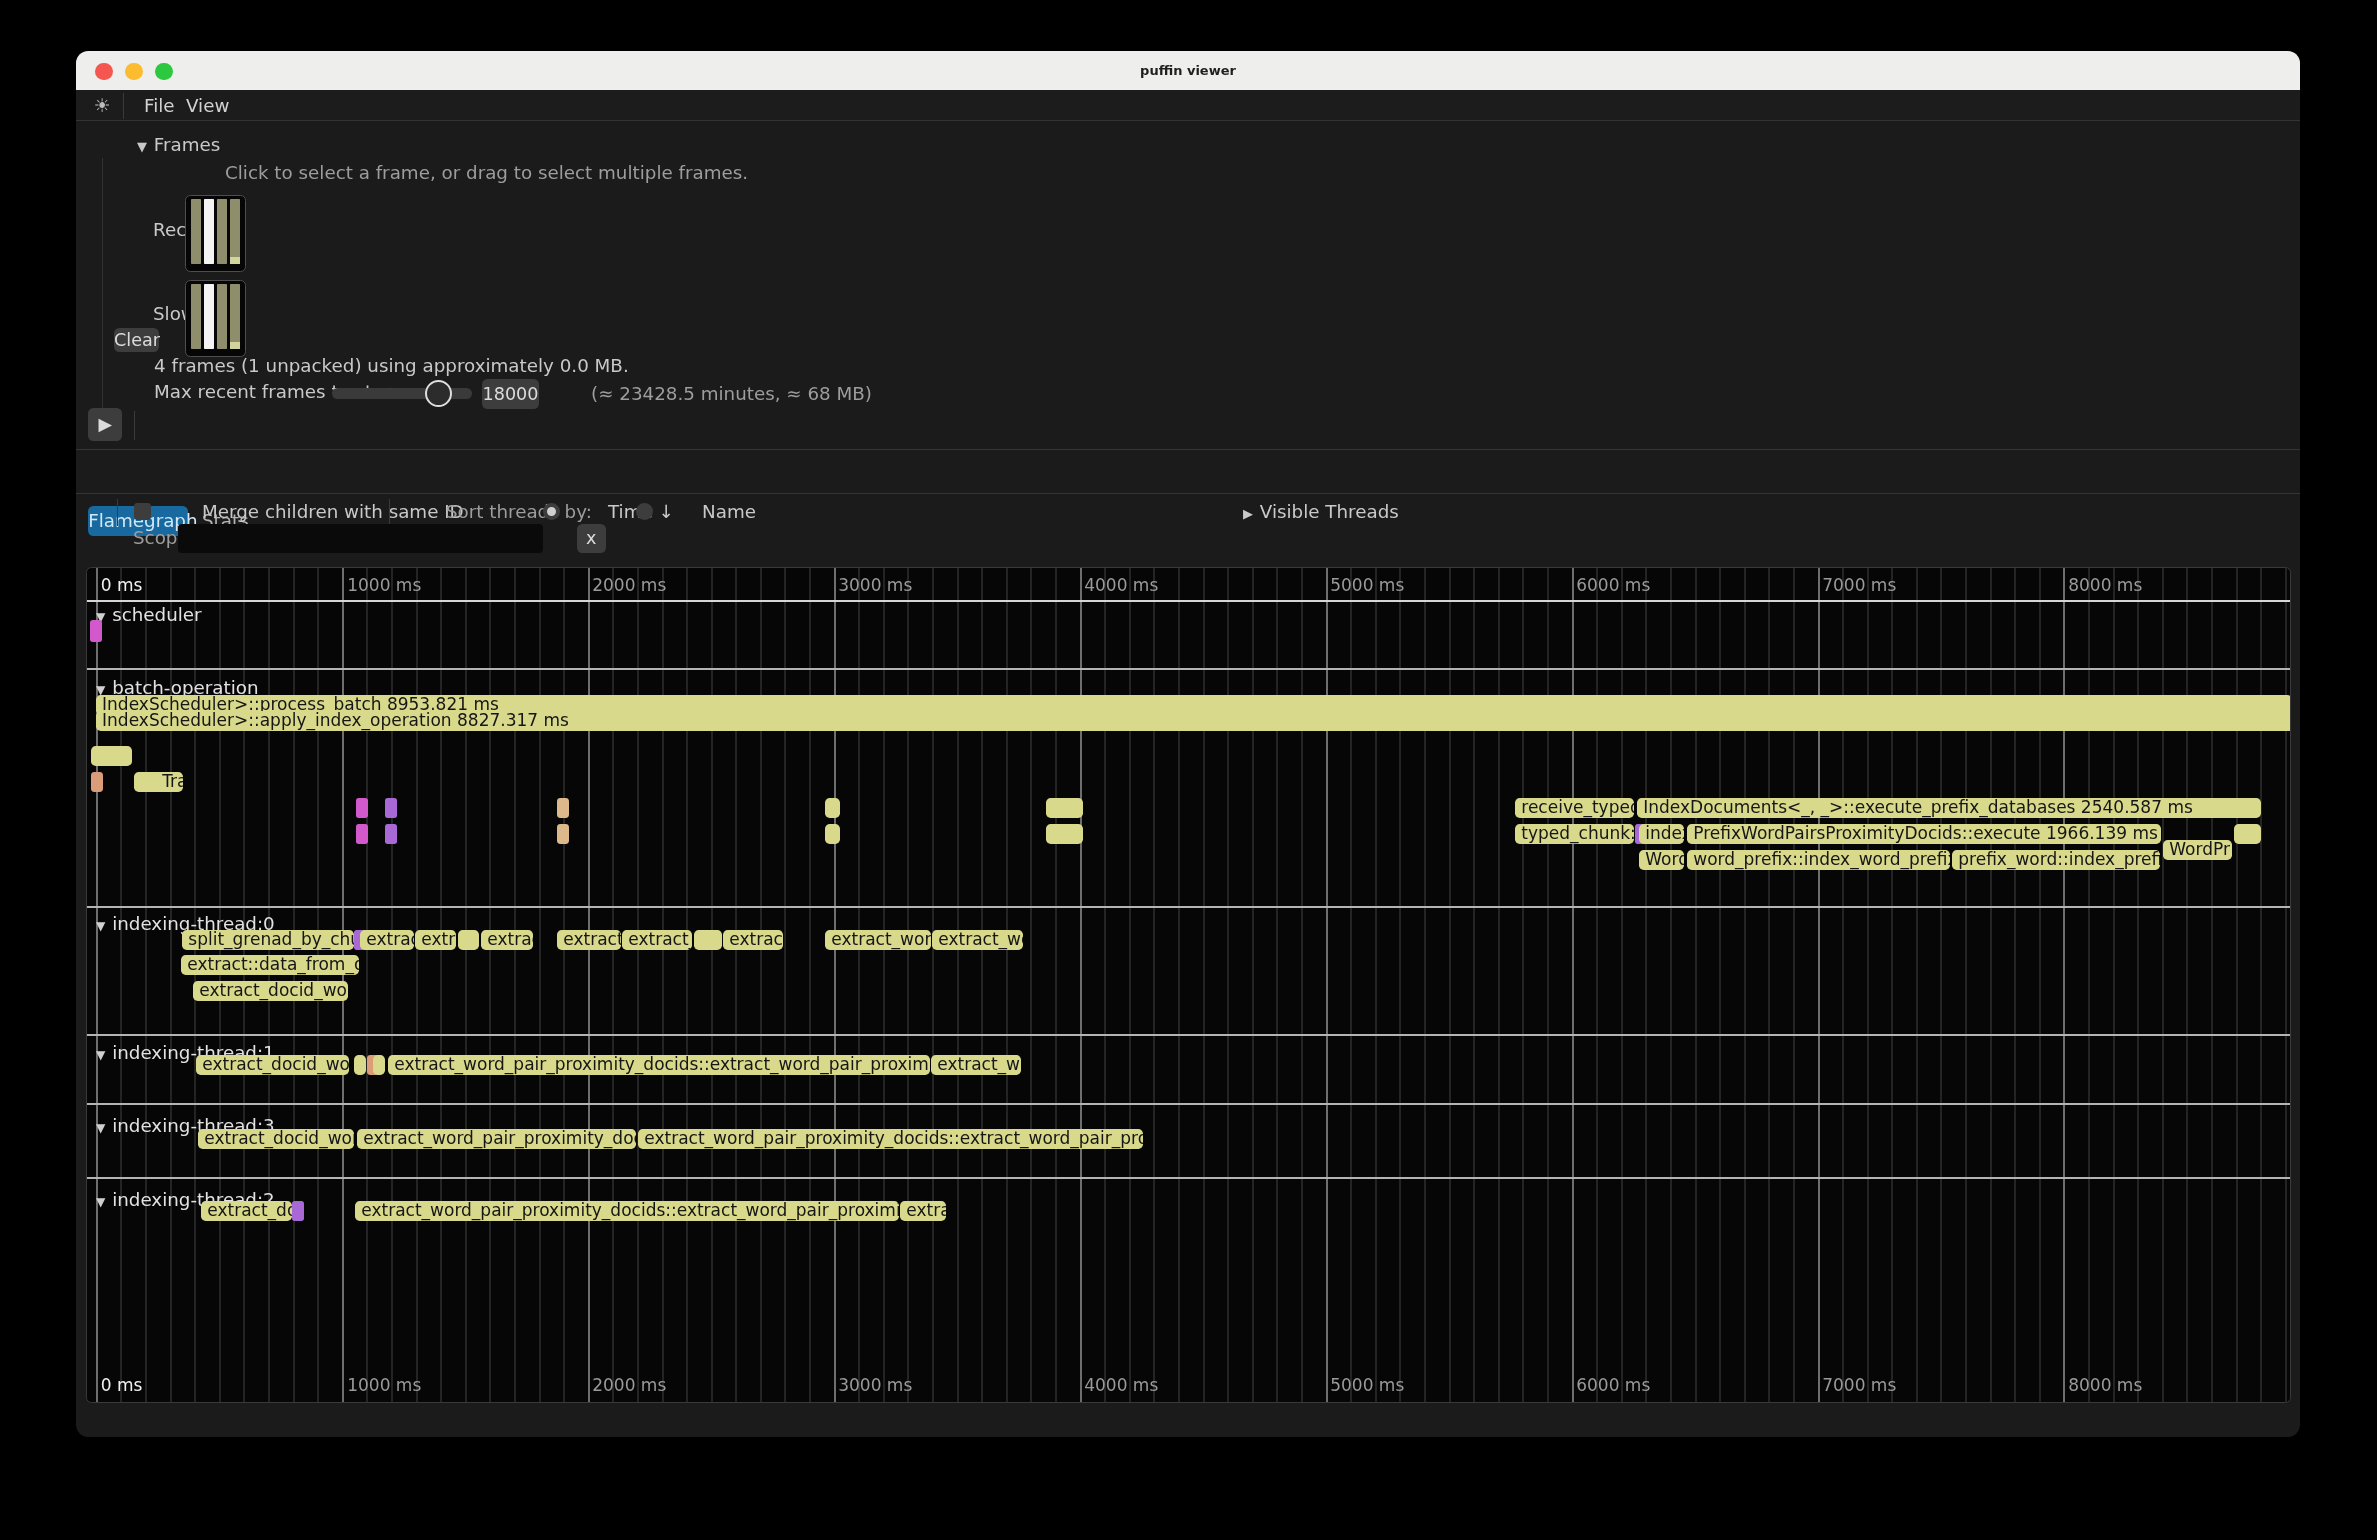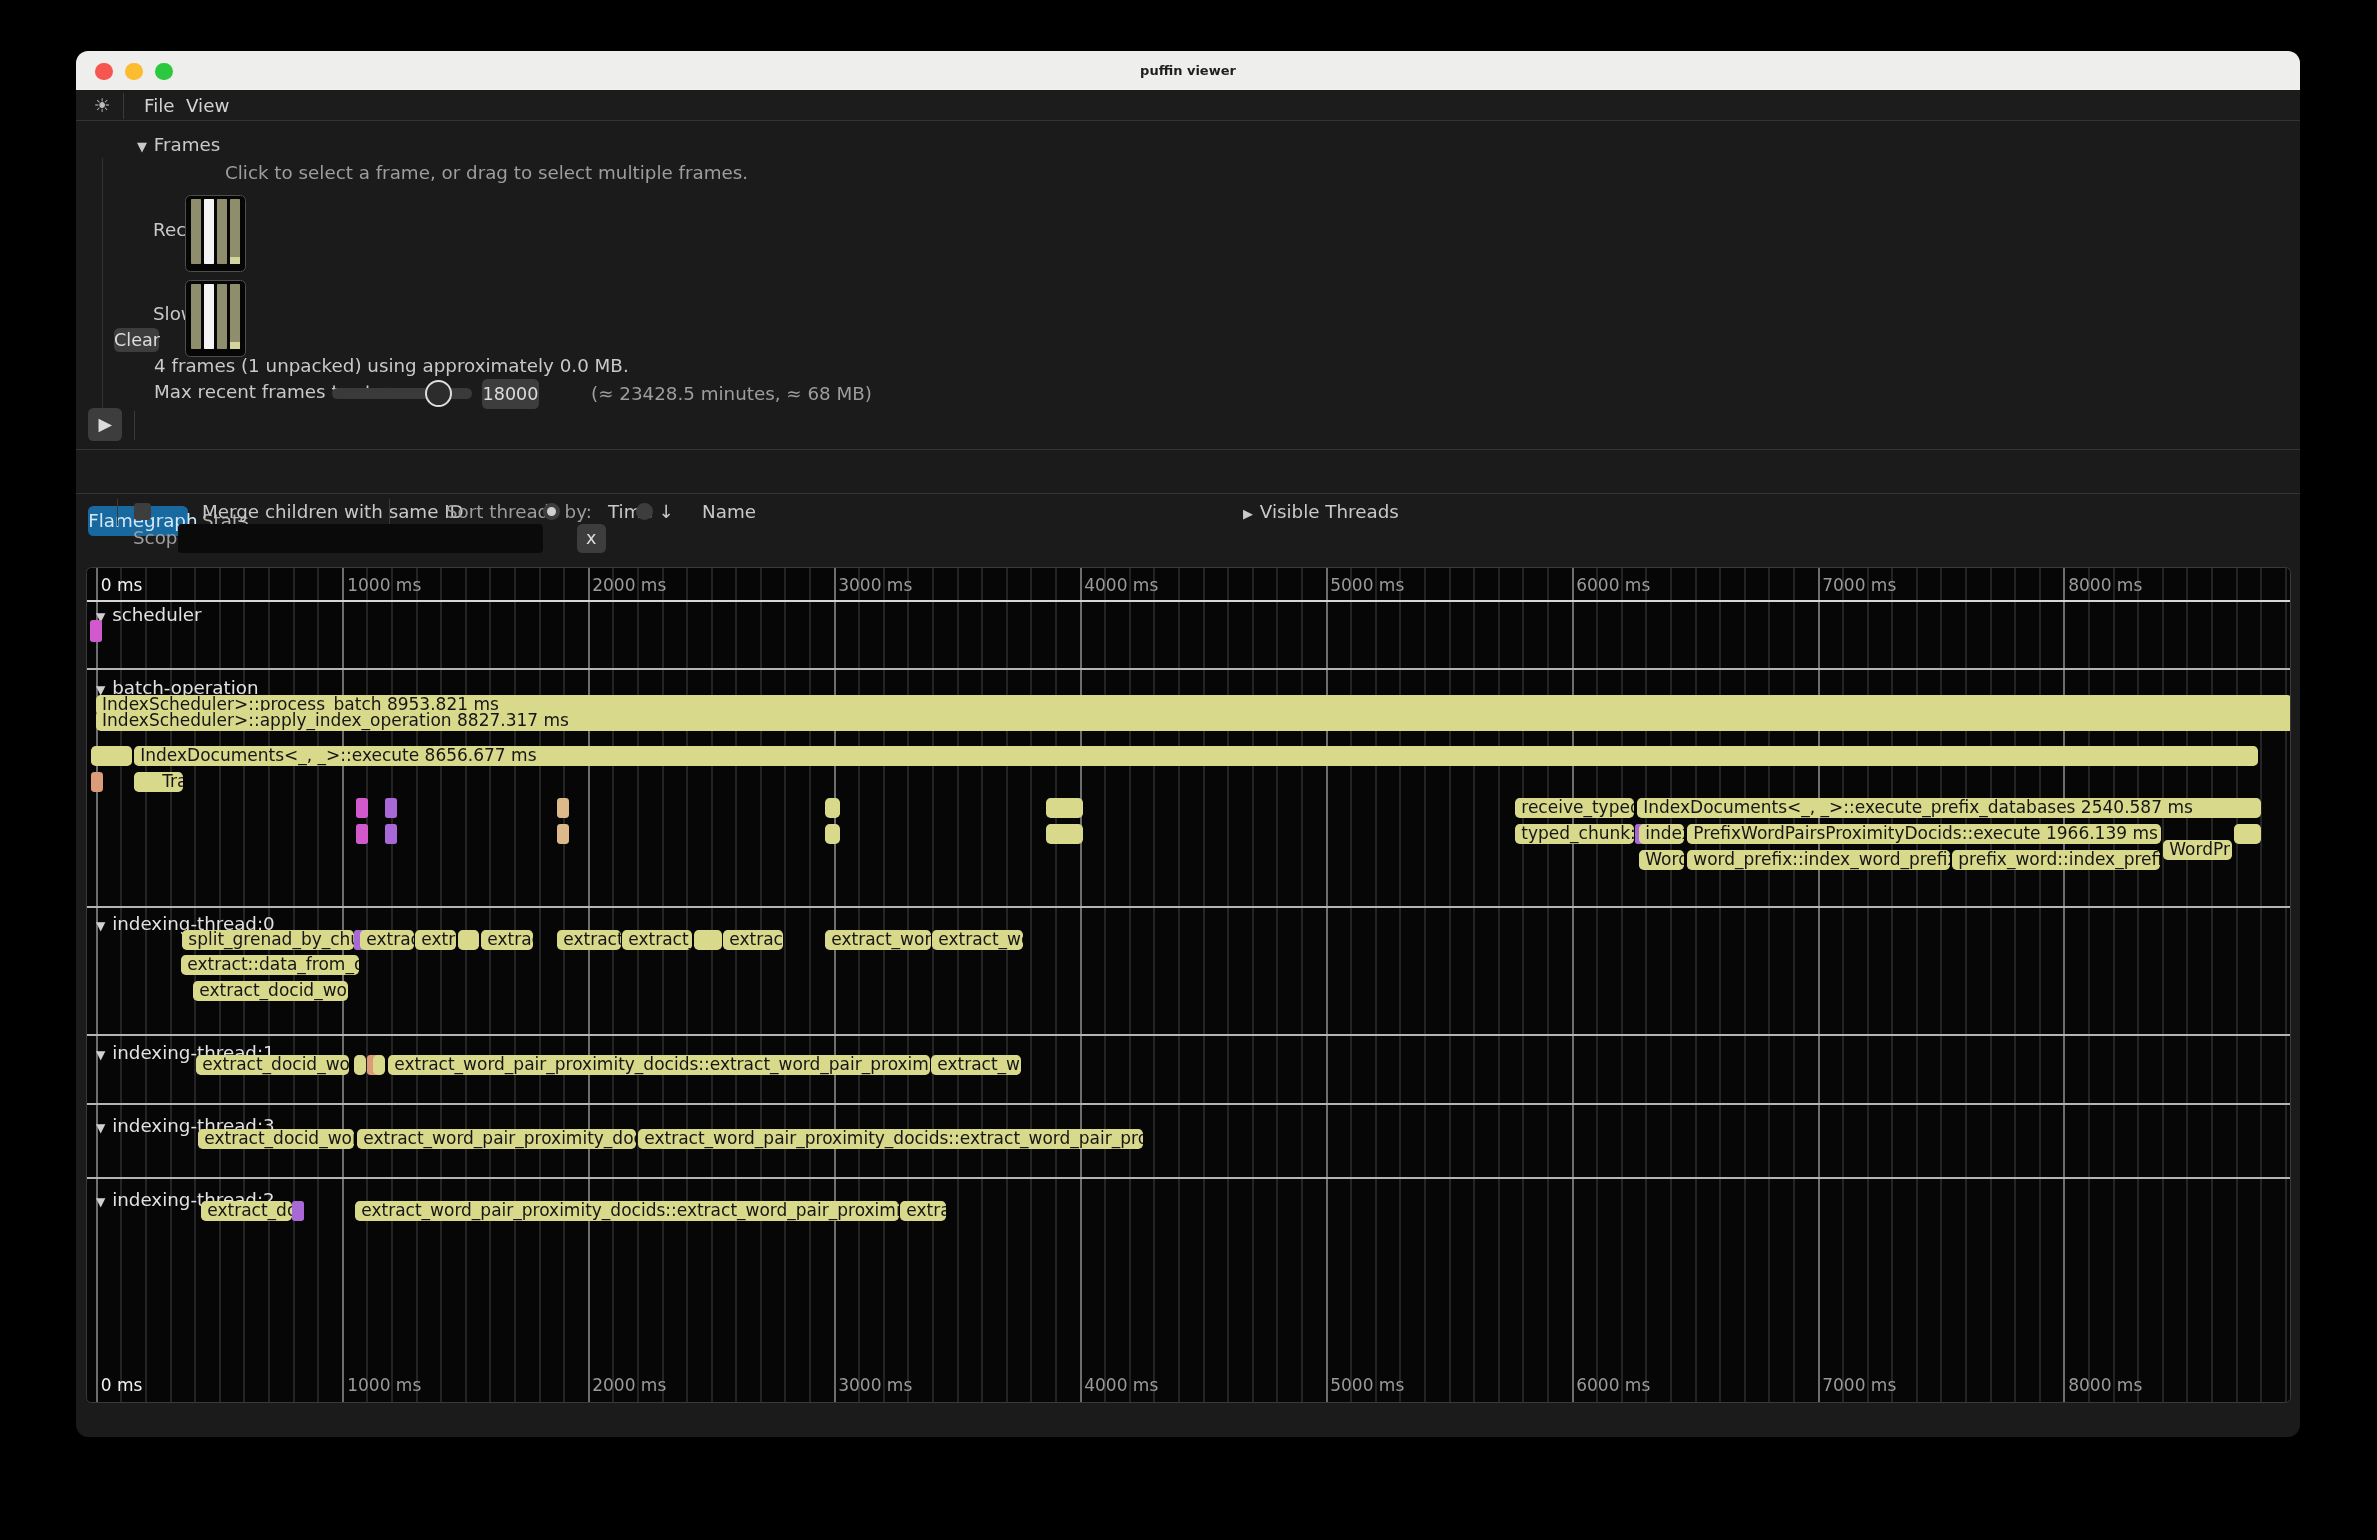--- a/index.html
+++ b/index.html
@@ -276,21 +276,20 @@
         <div class="fsep" style="top: 338px;"></div>
         <div class="fsep" style="top: 466px;"></div>
         <div class="fsep" style="top: 535px;"></div>
         <div class="fsep" style="top: 609px;"></div>
         <div class="thread-header" style="left: 8.8px; top: 36px;"><span class="tri">▼</span><span>scheduler</span></div>
         <div class="scope c-magenta" style="left: 2.7px; top: 52px; width: 4.1px; height: 22.4px;"></div>
         <div class="thread-header" style="left: 8.8px; top: 109px;"><span class="tri">▼</span><span>batch-operation</span></div>
         <div class="scope" style="left: 8.8px; top: 127px; width: 2196px;">IndexScheduler&gt;::process_batch 8953.821 ms</div>
         <div class="scope" style="left: 8.8px; top: 143px; width: 2324px;">IndexScheduler&gt;::apply_index_operation 8827.317 ms</div>
         <div class="scope" style="left: 4.1px; top: 178px; width: 41px;"></div>
-        <div class="scope" style="left: 47px; top: 178px; width: 2124px;">IndexDocuments&lt;_, _&gt;::execute 8656.677 ms</div>
         <div class="scope c-salmon" style="left: 4.1px; top: 204px; width: 6.8px;"></div>
         <div class="scope" style="left: 47px; top: 204px; width: 49px; padding-left: 28px;">Trans</div>
         <div class="scope c-magenta" style="left: 269px; top: 230px; width: 6.8px;"></div>
         <div class="scope c-violet" style="left: 298px; top: 230px; width: 4.1px;"></div>
         <div class="scope c-tan" style="left: 470px; top: 230px; width: 7.5px;"></div>
         <div class="scope" style="left: 738px; top: 230px; width: 15px;"></div>
         <div class="scope" style="left: 959px; top: 230px; width: 37px;"></div>
         <div class="scope" style="left: 1428px; top: 230px; width: 119px;">receive_typed_</div>
         <div class="scope" style="left: 1550px; top: 230px; width: 624px;">IndexDocuments&lt;_, _&gt;::execute_prefix_databases 2540.587 ms</div>
         <div class="scope c-magenta" style="left: 269px; top: 256px; width: 6.8px;"></div>

